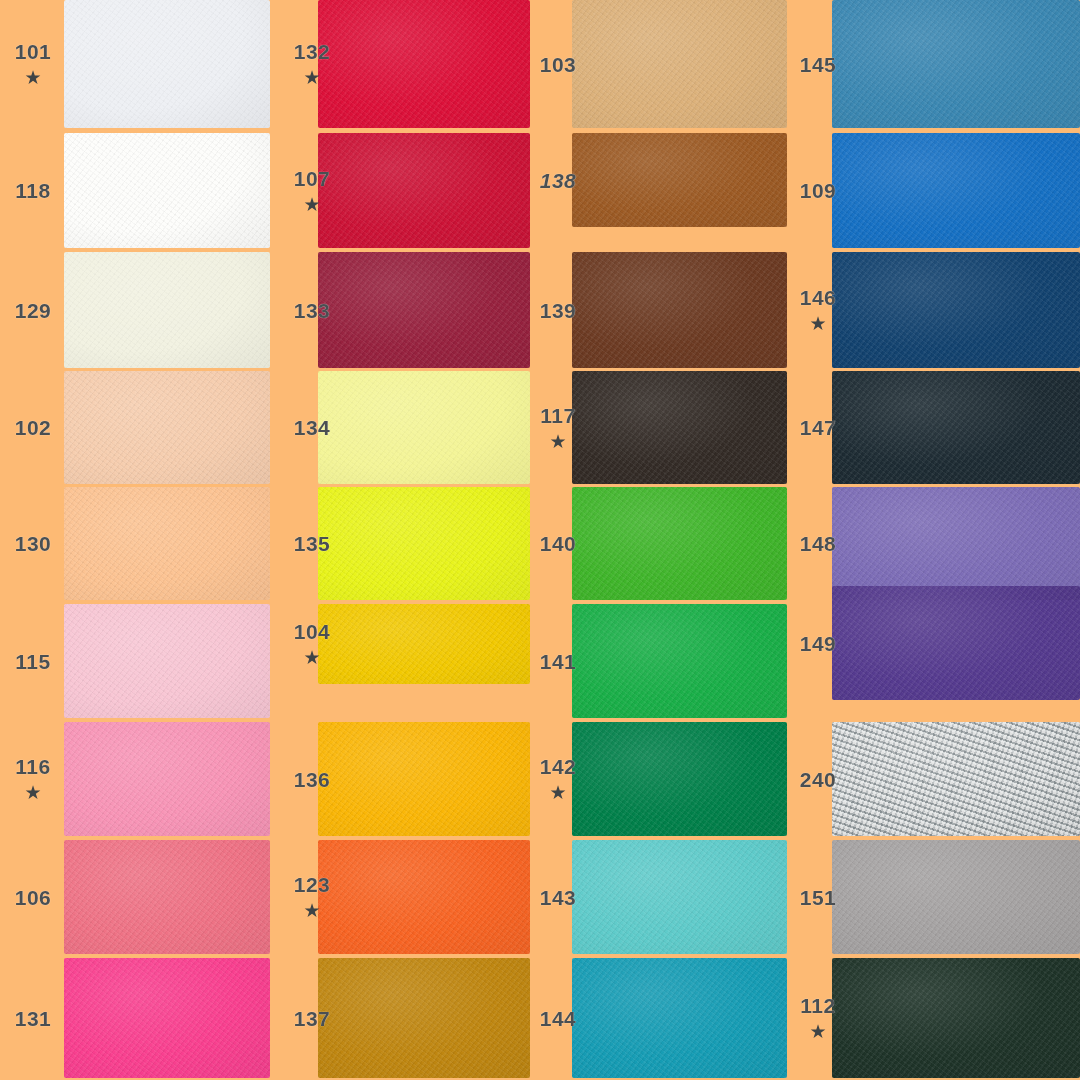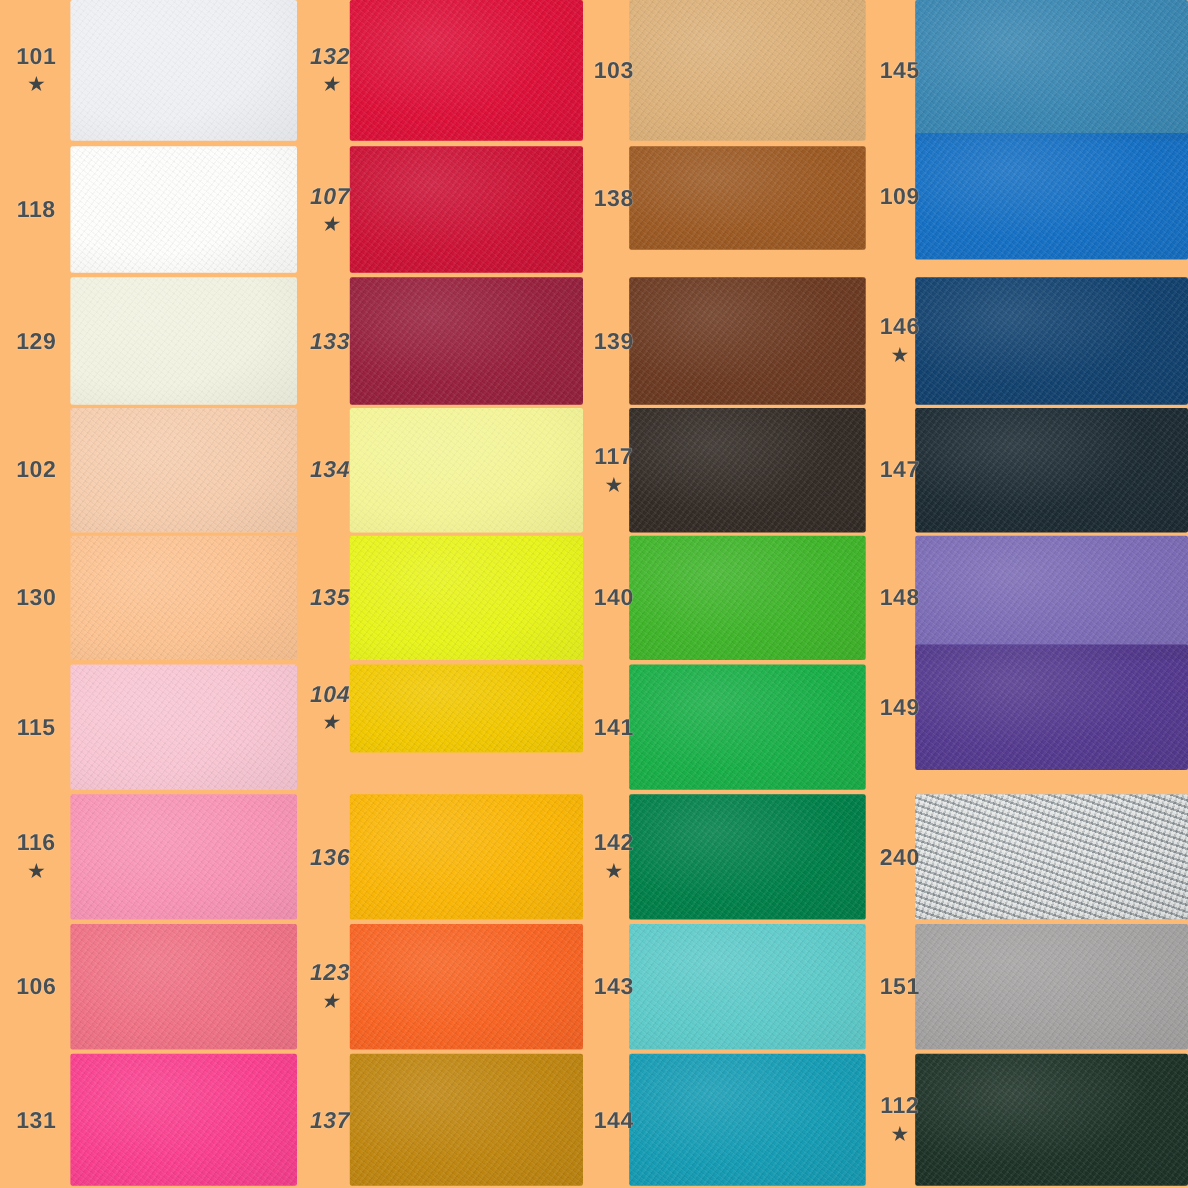--- a/index.html
+++ b/index.html
@@ -45,21 +45,21 @@
     top: 0;
     height: 100%;
     display: flex;
     flex-direction: column;
     align-items: center;
     justify-content: center;
     z-index: 4;
     pointer-events: none;
   }
   .col-0 .label-box { width: 62px; left: 2px; }
-  .col-1 .label-box { width: 48px; left: 6px; font-style: italic; }
+  .col-1 .label-box { width: 48px; left: 18px; }
   .col-2 .label-box { width: 48px; left: 4px; }
   .col-3 .label-box { width: 48px; left: 4px; }
 
   .code {
     font-size: 21px;
     font-weight: bold;
     color: #4a4f52;
     letter-spacing: 0.5px;
     line-height: 1;
     text-shadow: 0 0 1px rgba(255,255,255,0.9);
@@ -264,21 +264,21 @@
       </div>
     </div>
     <div class="column col-2">
       <div class="cell" style="top: 0px; height: 128px;">
         <div class="label-box">
           <div class="code">103</div>
           <div class="star hidden" aria-label="star"></div>
         </div>
         <div class="swatch" style="background: rgb(220, 177, 122);"></div>
       </div>
-      <div class="cell" style="top: 133px; height: 94px;">
+      <div class="cell" style="top: 133px; height: 94px; font-style: italic;">
         <div class="label-box">
           <div class="code">138</div>
           <div class="star hidden" aria-label="star"></div>
         </div>
         <div class="swatch" style="background: rgb(156, 90, 36);"></div>
       </div>
       <div class="cell" style="top: 252px; height: 116px;">
         <div class="label-box">
           <div class="code">139</div>
           <div class="star hidden" aria-label="star"></div>
@@ -329,21 +329,21 @@
       </div>
     </div>
     <div class="column col-3">
       <div class="cell" style="top: 0px; height: 128px;">
         <div class="label-box">
           <div class="code">145</div>
           <div class="star hidden" aria-label="star"></div>
         </div>
         <div class="swatch" style="background: rgb(58, 135, 178);"></div>
       </div>
-      <div class="cell" style="top: 121px; height: 115px;">
+      <div class="cell" style="top: 133px; height: 115px;">
         <div class="label-box">
           <div class="code">109</div>
           <div class="star hidden" aria-label="star"></div>
         </div>
         <div class="swatch" style="background: rgb(21, 112, 196);"></div>
       </div>
       <div class="cell" style="top: 252px; height: 116px;">
         <div class="label-box">
           <div class="code">146</div>
           <div class="star" aria-label="star">★</div>

